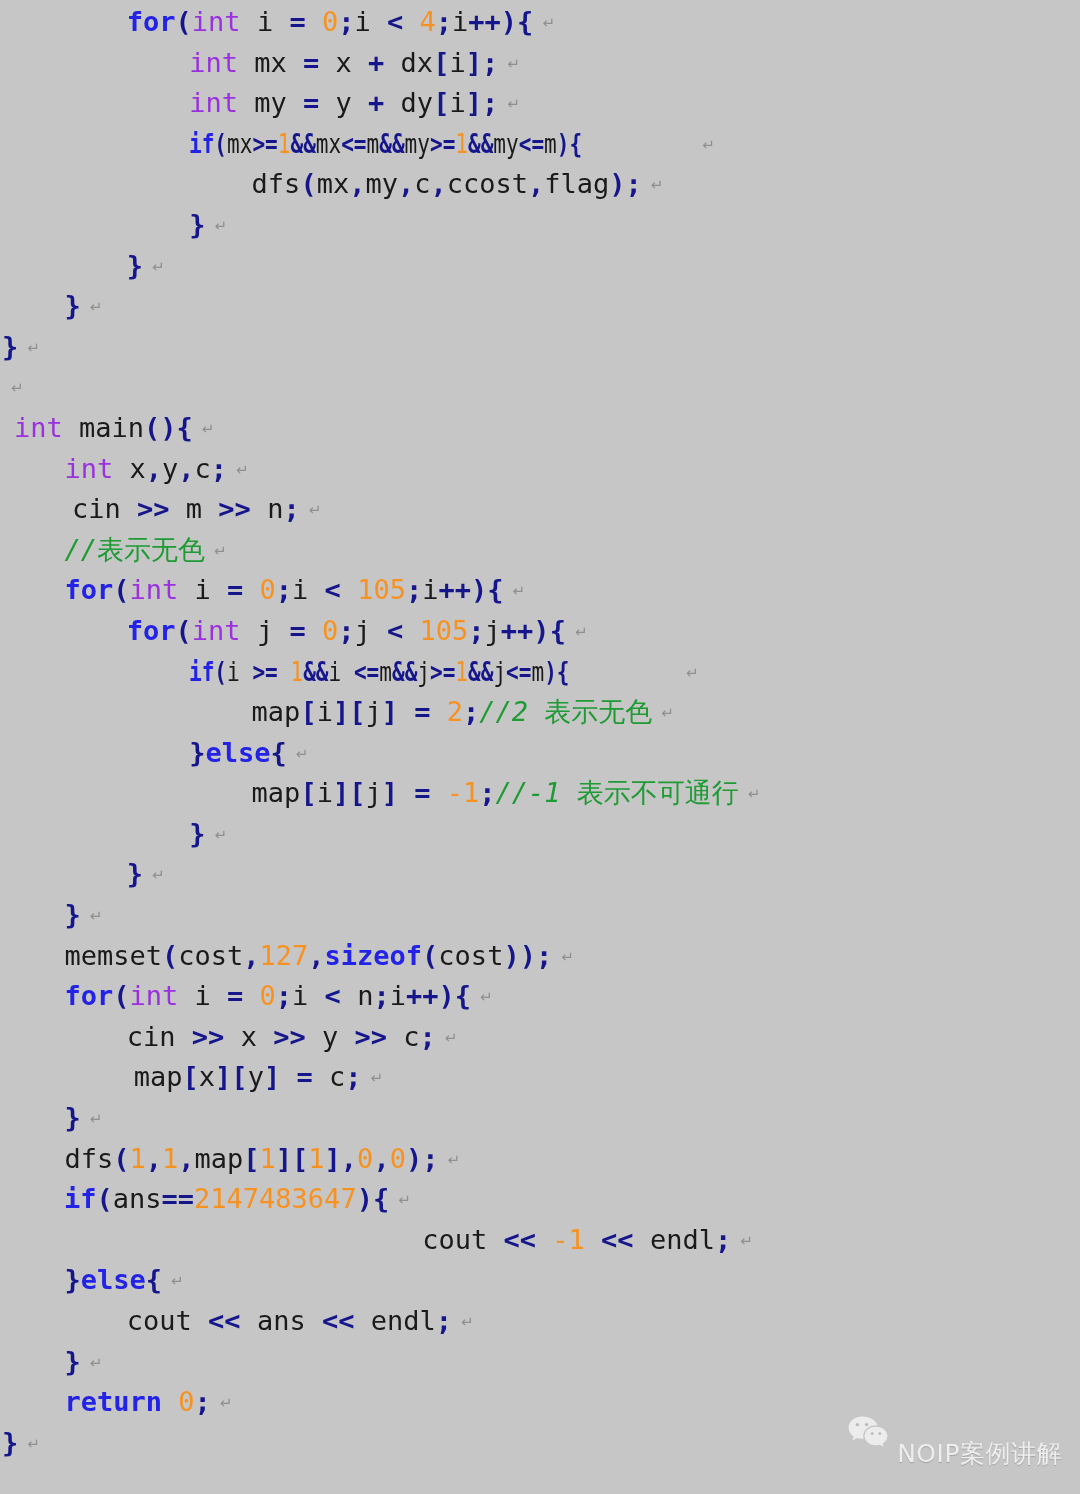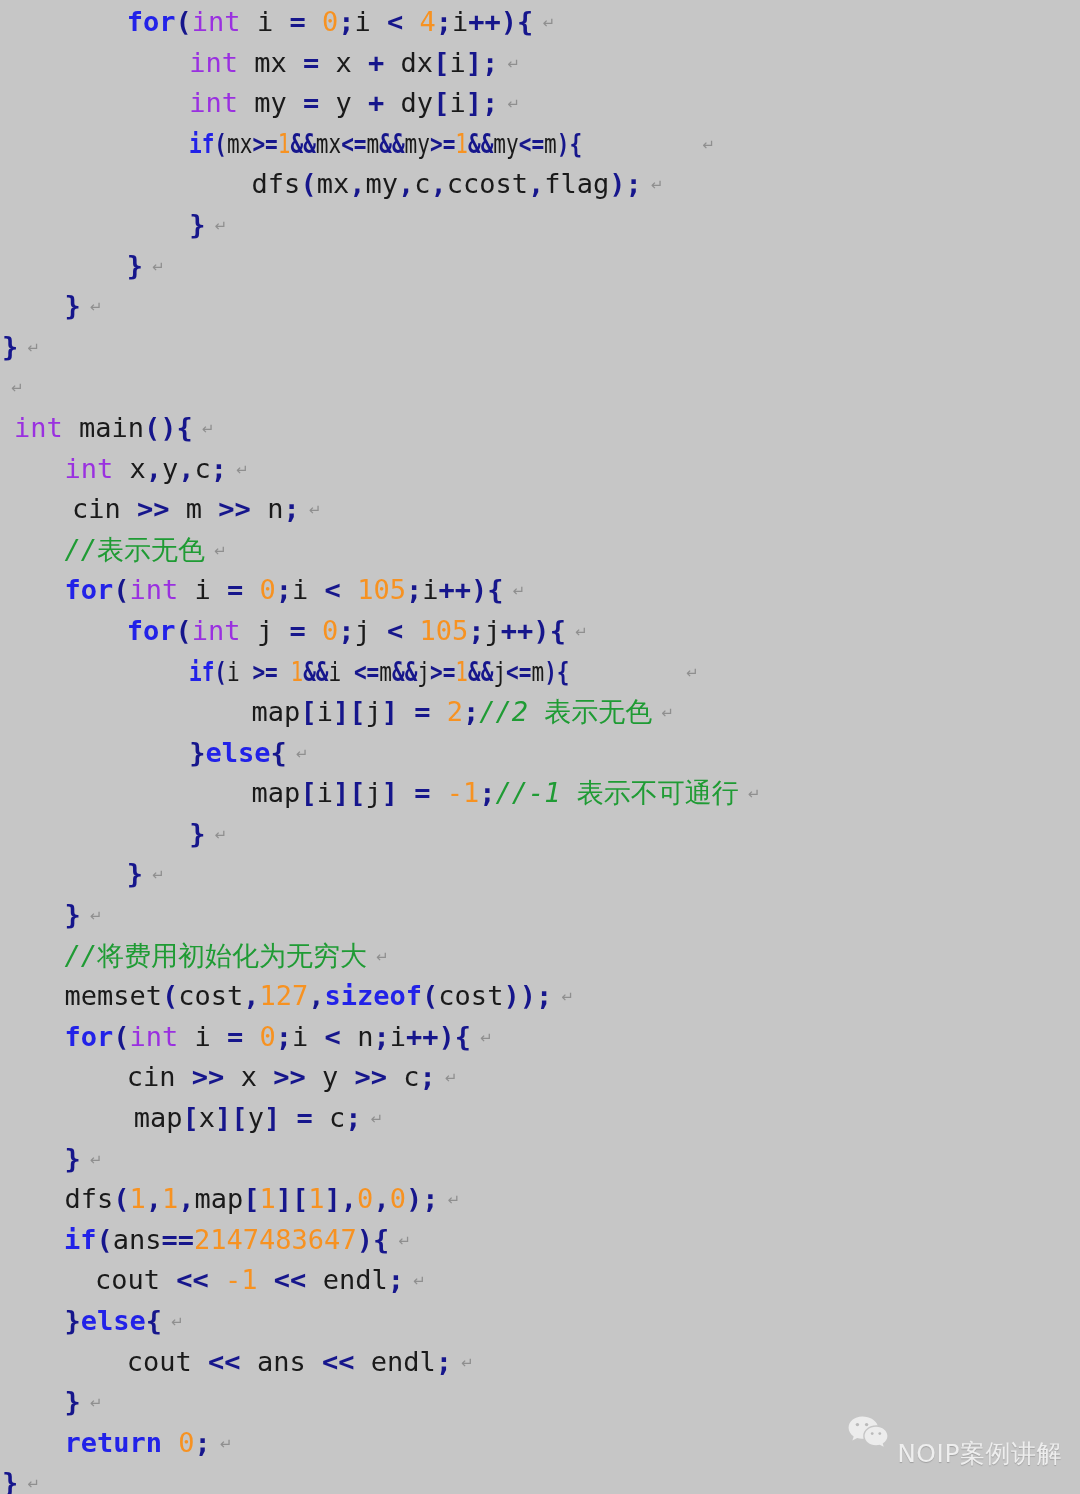--- a/index.html
+++ b/index.html
@@ -107,29 +107,28 @@
       <div class="line" style="padding-left: 64.4px;"><span class="cmt">//</span><span class="cmt cmt-cn">表示无色</span><span class="ret">↵</span></div>
       <div class="line" style="padding-left: 64.4px;"><span class="kw">for</span><span class="punc">(</span><span class="type">int</span><span class="plain"> </span><span class="plain">i</span><span class="plain"> </span><span class="punc">=</span><span class="plain"> </span><span class="num">0</span><span class="punc">;</span><span class="plain">i</span><span class="plain"> </span><span class="punc">&lt;</span><span class="plain"> </span><span class="num">105</span><span class="punc">;</span><span class="plain">i</span><span class="punc">++){</span><span class="ret">↵</span></div>
       <div class="line" style="padding-left: 126.8px;"><span class="kw">for</span><span class="punc">(</span><span class="type">int</span><span class="plain"> </span><span class="plain">j</span><span class="plain"> </span><span class="punc">=</span><span class="plain"> </span><span class="num">0</span><span class="punc">;</span><span class="plain">j</span><span class="plain"> </span><span class="punc">&lt;</span><span class="plain"> </span><span class="num">105</span><span class="punc">;</span><span class="plain">j</span><span class="punc">++){</span><span class="ret">↵</span></div>
       <div class="line" style="padding-left: 189.2px;"><span class="cond"><span class="kw">if</span><span class="punc">(</span><span class="plain">i</span><span class="plain"> </span><span class="punc">&gt;=</span><span class="plain"> </span><span class="num">1</span><span class="punc">&amp;&amp;</span><span class="plain">i</span><span class="plain"> </span><span class="punc">&lt;=</span><span class="plain">m</span><span class="punc">&amp;&amp;</span><span class="plain">j</span><span class="punc">&gt;=</span><span class="num">1</span><span class="punc">&amp;&amp;</span><span class="plain">j</span><span class="punc">&lt;=</span><span class="plain">m</span><span class="punc">){</span></span><span class="ret">↵</span></div>
       <div class="line" style="padding-left: 251.6px;"><span class="plain">map</span><span class="punc">[</span><span class="plain">i</span><span class="punc">][</span><span class="plain">j</span><span class="punc">]</span><span class="plain"> </span><span class="punc">=</span><span class="plain"> </span><span class="num">2</span><span class="punc">;</span><span class="cmt">//2 </span><span class="cmt cmt-cn">表示无色</span><span class="ret">↵</span></div>
       <div class="line" style="padding-left: 189.2px;"><span class="punc">}</span><span class="kw">else</span><span class="punc">{</span><span class="ret">↵</span></div>
       <div class="line" style="padding-left: 251.6px;"><span class="plain">map</span><span class="punc">[</span><span class="plain">i</span><span class="punc">][</span><span class="plain">j</span><span class="punc">]</span><span class="plain"> </span><span class="punc">=</span><span class="plain"> </span><span class="num">-1</span><span class="punc">;</span><span class="cmt">//-1 </span><span class="cmt cmt-cn">表示不可通行</span><span class="ret">↵</span></div>
       <div class="line" style="padding-left: 189.2px;"><span class="punc">}</span><span class="ret">↵</span></div>
       <div class="line" style="padding-left: 126.8px;"><span class="punc">}</span><span class="ret">↵</span></div>
       <div class="line" style="padding-left: 64.4px;"><span class="punc">}</span><span class="ret">↵</span></div>
-      <div class="line" style="padding-left: 64.4px;"><span class="cmt">//</span><span class="cmt cmt-cn">将费用初始化为无穷大</span><span class="ret">↵</span></div>
       <div class="line" style="padding-left: 64.4px;"><span class="plain">memset</span><span class="punc">(</span><span class="plain">cost</span><span class="punc">,</span><span class="num">127</span><span class="punc">,</span><span class="kw">sizeof</span><span class="punc">(</span><span class="plain">cost</span><span class="punc">));</span><span class="ret">↵</span></div>
       <div class="line" style="padding-left: 64.4px;"><span class="kw">for</span><span class="punc">(</span><span class="type">int</span><span class="plain"> </span><span class="plain">i</span><span class="plain"> </span><span class="punc">=</span><span class="plain"> </span><span class="num">0</span><span class="punc">;</span><span class="plain">i</span><span class="plain"> </span><span class="punc">&lt;</span><span class="plain"> </span><span class="plain">n</span><span class="punc">;</span><span class="plain">i</span><span class="punc">++){</span><span class="ret">↵</span></div>
       <div class="line" style="padding-left: 126.8px;"><span class="plain">cin</span><span class="plain"> </span><span class="punc">&gt;&gt;</span><span class="plain"> </span><span class="plain">x</span><span class="plain"> </span><span class="punc">&gt;&gt;</span><span class="plain"> </span><span class="plain">y</span><span class="plain"> </span><span class="punc">&gt;&gt;</span><span class="plain"> </span><span class="plain">c</span><span class="punc">;</span><span class="ret">↵</span></div>
       <div class="line" style="padding-left: 126.8px; margin-left: 7px;"><span class="plain">map</span><span class="punc">[</span><span class="plain">x</span><span class="punc">][</span><span class="plain">y</span><span class="punc">]</span><span class="plain"> </span><span class="punc">=</span><span class="plain"> </span><span class="plain">c</span><span class="punc">;</span><span class="ret">↵</span></div>
       <div class="line" style="padding-left: 64.4px;"><span class="punc">}</span><span class="ret">↵</span></div>
       <div class="line" style="padding-left: 64.4px;"><span class="plain">dfs</span><span class="punc">(</span><span class="num">1</span><span class="punc">,</span><span class="num">1</span><span class="punc">,</span><span class="plain">map</span><span class="punc">[</span><span class="num">1</span><span class="punc">][</span><span class="num">1</span><span class="punc">],</span><span class="num">0</span><span class="punc">,</span><span class="num">0</span><span class="punc">);</span><span class="ret">↵</span></div>
       <div class="line" style="padding-left: 64px;"><span class="kw">if</span><span class="punc">(</span><span class="plain">ans</span><span class="punc">==</span><span class="num">2147483647</span><span class="punc">){</span><span class="ret">↵</span></div>
-      <div class="line" style="padding-left: 95px;"><span class="plain">cout</span><span class="plain"> </span><span class="punc">&lt;&lt;</span><span class="plain"> </span><span class="num">-1</span><span class="plain"> </span><span class="punc">&lt;&lt;</span><span class="plain"> </span><span class="plain">endl</span><span class="punc">;</span><span class="ret">↵</span></div>
+      <div class="line" style="padding-left: 95px; text-align: center;"><span class="plain">cout</span><span class="plain"> </span><span class="punc">&lt;&lt;</span><span class="plain"> </span><span class="num">-1</span><span class="plain"> </span><span class="punc">&lt;&lt;</span><span class="plain"> </span><span class="plain">endl</span><span class="punc">;</span><span class="ret">↵</span></div>
       <div class="line" style="padding-left: 64.4px;"><span class="punc">}</span><span class="kw">else</span><span class="punc">{</span><span class="ret">↵</span></div>
       <div class="line" style="padding-left: 126.8px;"><span class="plain">cout</span><span class="plain"> </span><span class="punc">&lt;&lt;</span><span class="plain"> </span><span class="plain">ans</span><span class="plain"> </span><span class="punc">&lt;&lt;</span><span class="plain"> </span><span class="plain">endl</span><span class="punc">;</span><span class="ret">↵</span></div>
       <div class="line" style="padding-left: 64.4px;"><span class="punc">}</span><span class="ret">↵</span></div>
       <div class="line" style="padding-left: 64.4px;"><span class="kw">return</span><span class="plain"> </span><span class="num">0</span><span class="punc">;</span><span class="ret">↵</span></div>
       <div class="line" style="padding-left: 2px;"><span class="punc">}</span><span class="ret">↵</span></div>
     </div>
 
   <div id="watermark">
     <span>
       <svg class="wechat-svg" width="42" height="34" viewBox="0 0 42 34" aria-hidden="true">

